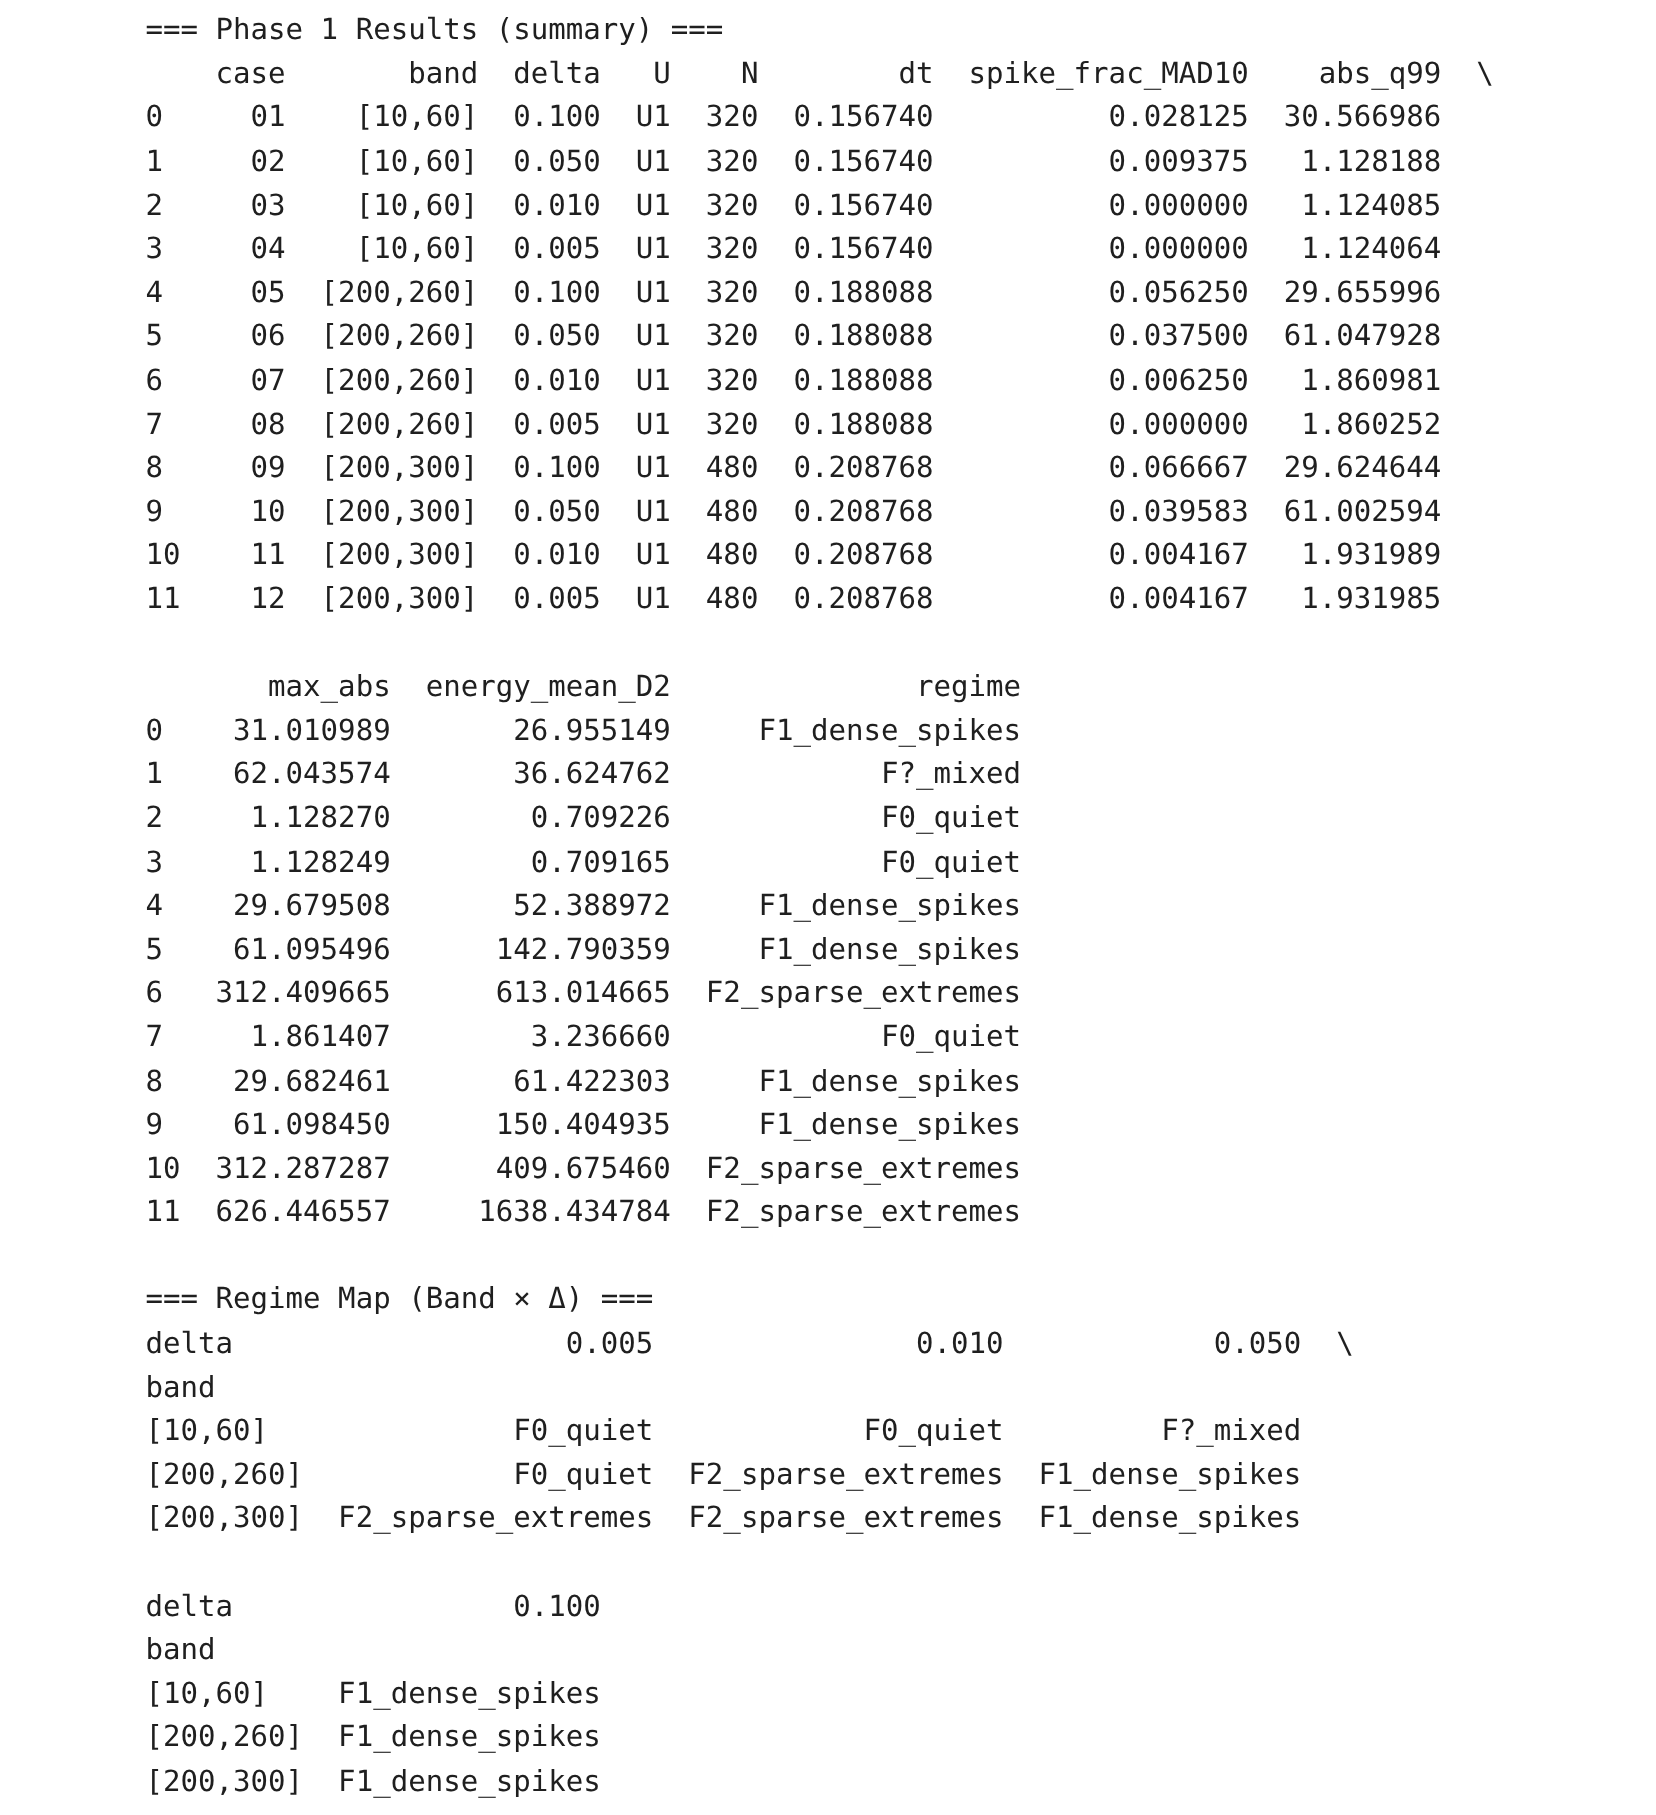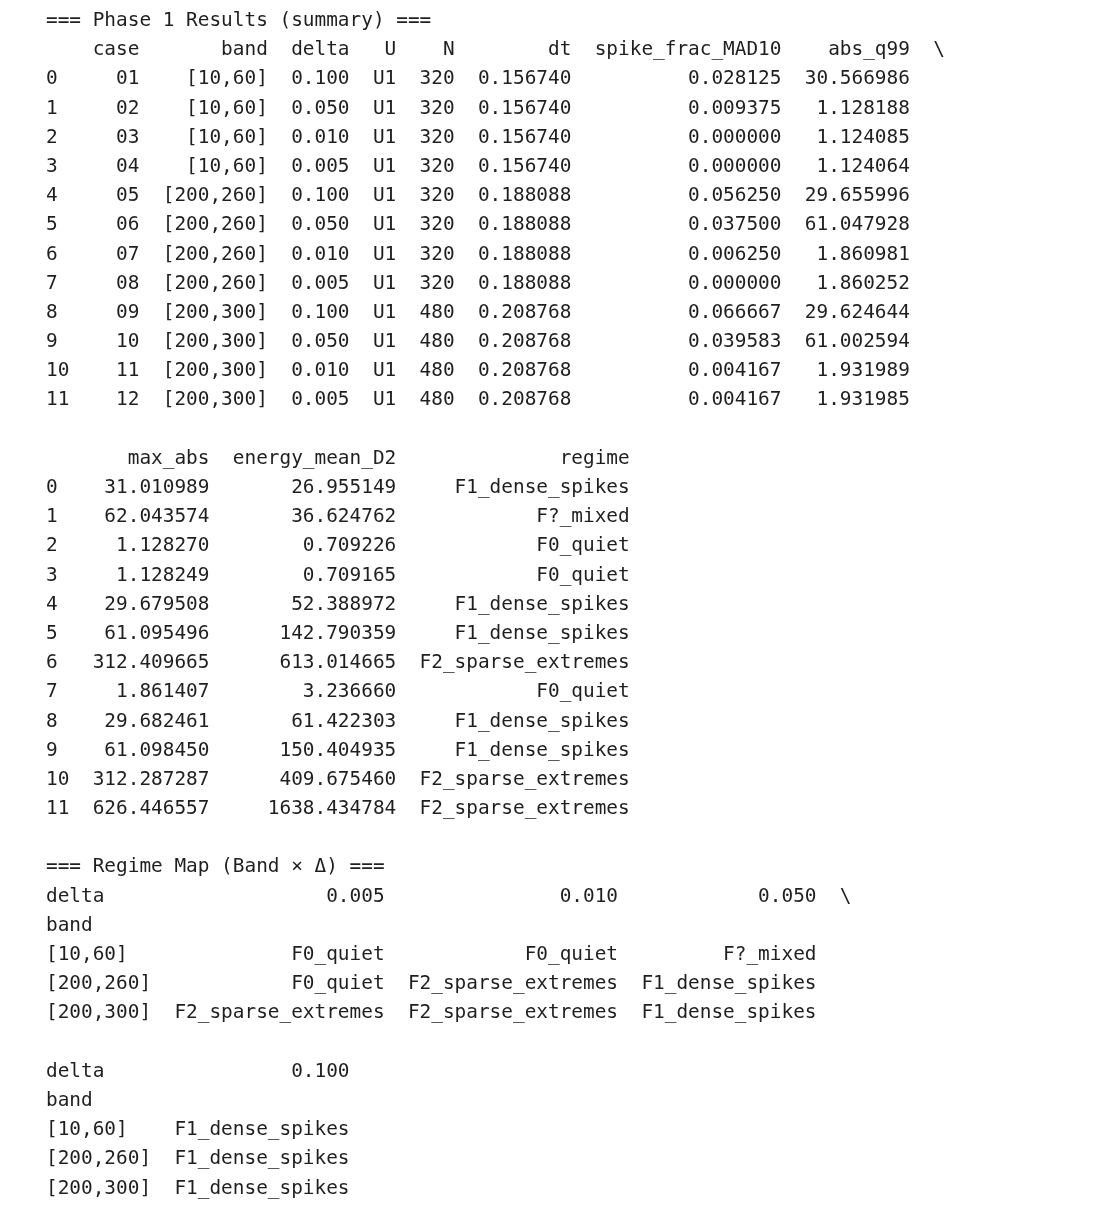--- a/index.html
+++ b/index.html
@@ -9,21 +9,21 @@
   }
   #screen {
     width: 1104px;
     height: 1210px;
     box-sizing: border-box;
     overflow: hidden;
     background: #ffffff;
   }
   #console {
     margin: 0;
-    padding: 5px 0 0 46px;
+    padding: 5px 0 0 97px;
     font-family: "DejaVu Sans Mono", monospace;
     font-size: 19.4px;
     line-height: 29.2px;
     color: #1f1f1f;
     white-space: pre;
   }
   .line { height: 29.2px; }
 </style>
 </head>
 <body>

